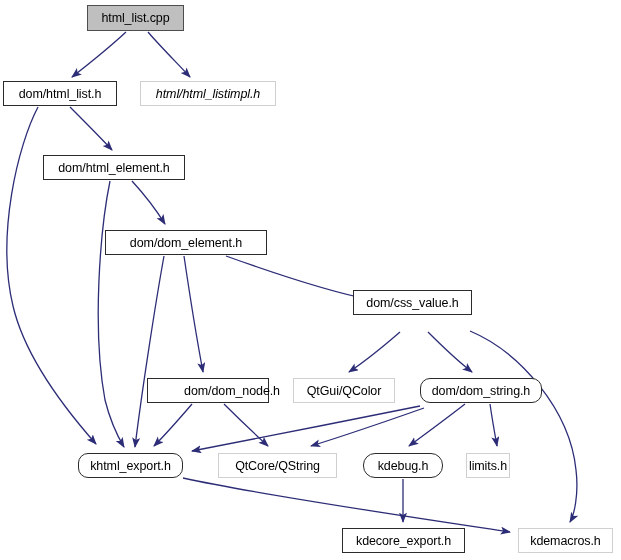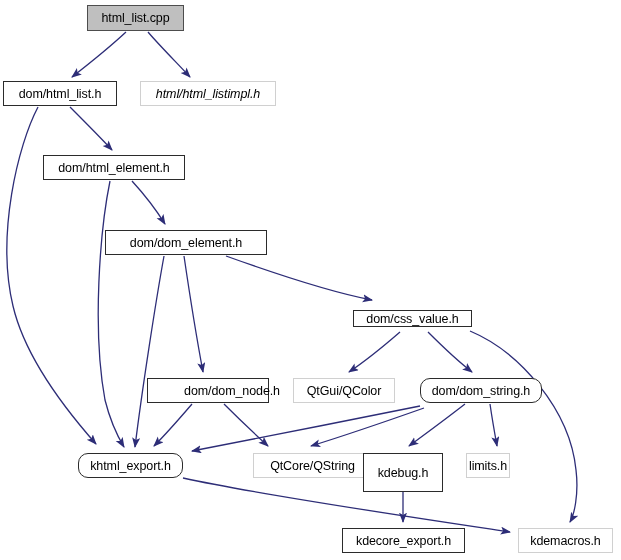--- a/index.html
+++ b/index.html
@@ -90,39 +90,39 @@
       </div>
       <div class="node-box external" style="left: 140px; top: 81px; width: 136px; height: 25px; font-style: italic;">
         <span class="node-label">html/html_listimpl.h</span>
       </div>
       <div class="node-box local" style="left: 43px; top: 155px; width: 142px; height: 25px;">
         <span class="node-label">dom/html_element.h</span>
       </div>
       <div class="node-box local" style="left: 105px; top: 230px; width: 162px; height: 25px;">
         <span class="node-label">dom/dom_element.h</span>
       </div>
-      <div class="node-box local" style="left: 353px; top: 310px; width: 119px; height: 17px;">
+      <div class="node-box local" style="left: 353px; top: 290px; width: 119px; height: 25px;">
         <span class="node-label">dom/css_value.h</span>
       </div>
       <div class="node-box local" style="left: 147px; top: 378px; width: 122px; height: 25px; padding-left: 48px;">
         <span class="node-label">dom/dom_node.h</span>
       </div>
       <div class="node-box external" style="left: 293px; top: 378px; width: 102px; height: 25px;">
         <span class="node-label">QtGui/QColor</span>
       </div>
       <div class="node-box local" style="left: 420px; top: 378px; width: 122px; height: 25px; border-radius: 10px;">
         <span class="node-label">dom/dom_string.h</span>
       </div>
       <div class="node-box local" style="left: 78px; top: 453px; width: 105px; height: 25px; border-radius: 10px;">
         <span class="node-label">khtml_export.h</span>
       </div>
-      <div class="node-box external" style="left: 218px; top: 453px; width: 119px; height: 25px; margin-left: 35px;">
+      <div class="node-box external" style="left: 218px; top: 453px; width: 119px; height: 25px;">
         <span class="node-label">QtCore/QString</span>
       </div>
-      <div class="node-box local" style="left: 363px; top: 453px; width: 80px; height: 39px;">
+      <div class="node-box local" style="left: 363px; top: 453px; width: 80px; height: 25px; border-radius: 12px;">
         <span class="node-label">kdebug.h</span>
       </div>
       <div class="node-box external" style="left: 466px; top: 453px; width: 44px; height: 25px;">
         <span class="node-label">limits.h</span>
       </div>
       <div class="node-box local" style="left: 342px; top: 528px; width: 123px; height: 25px;">
         <span class="node-label">kdecore_export.h</span>
       </div>
       <div class="node-box external" style="left: 518px; top: 528px; width: 95px; height: 25px;">
         <span class="node-label">kdemacros.h</span>

